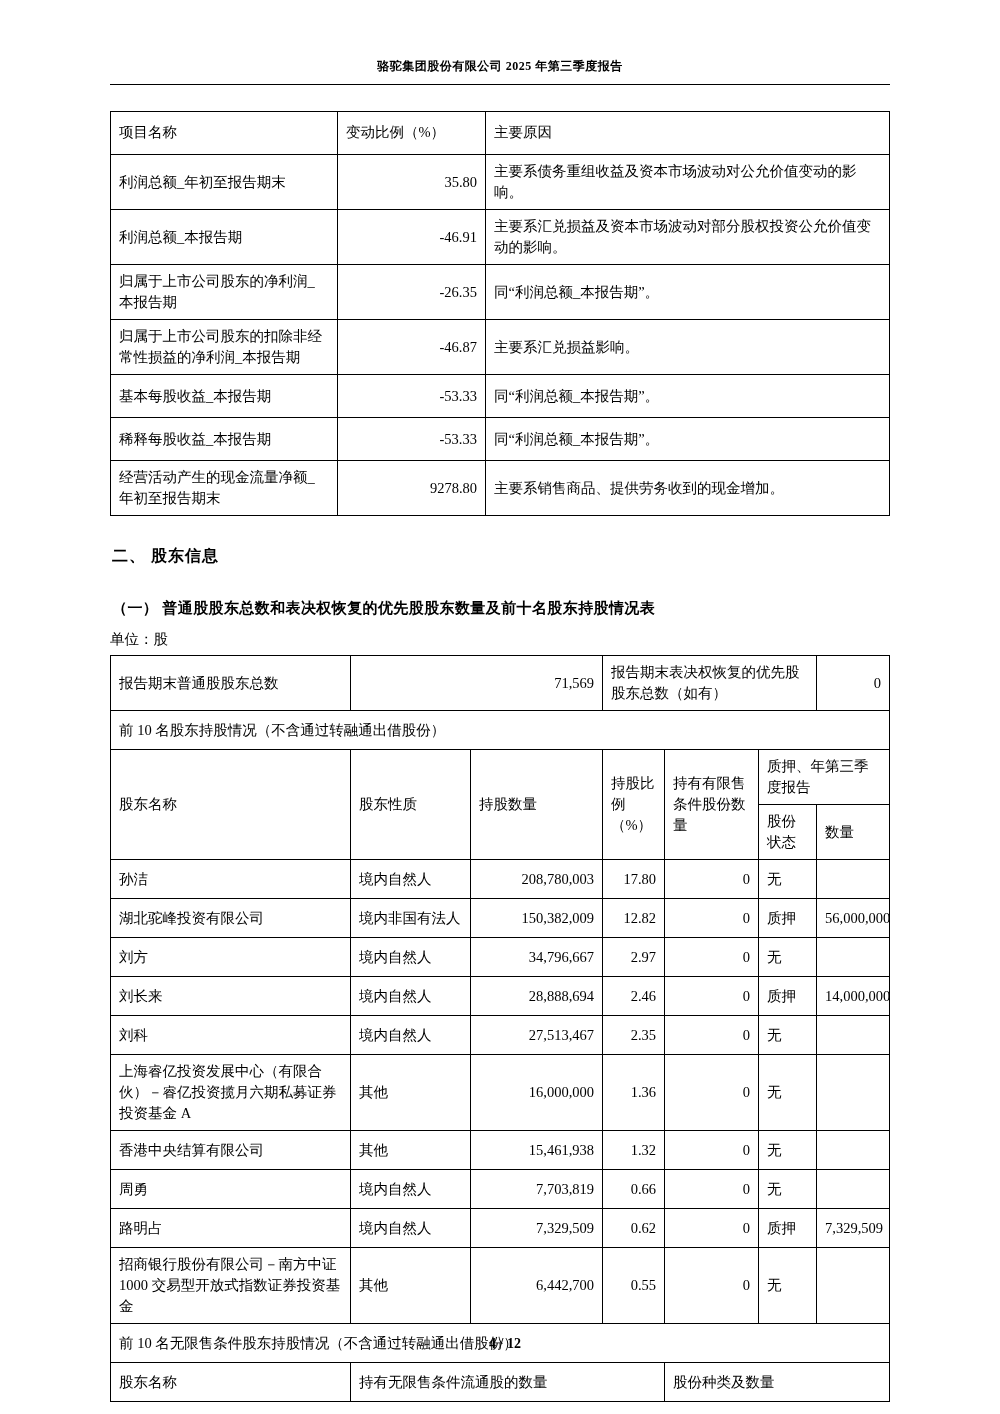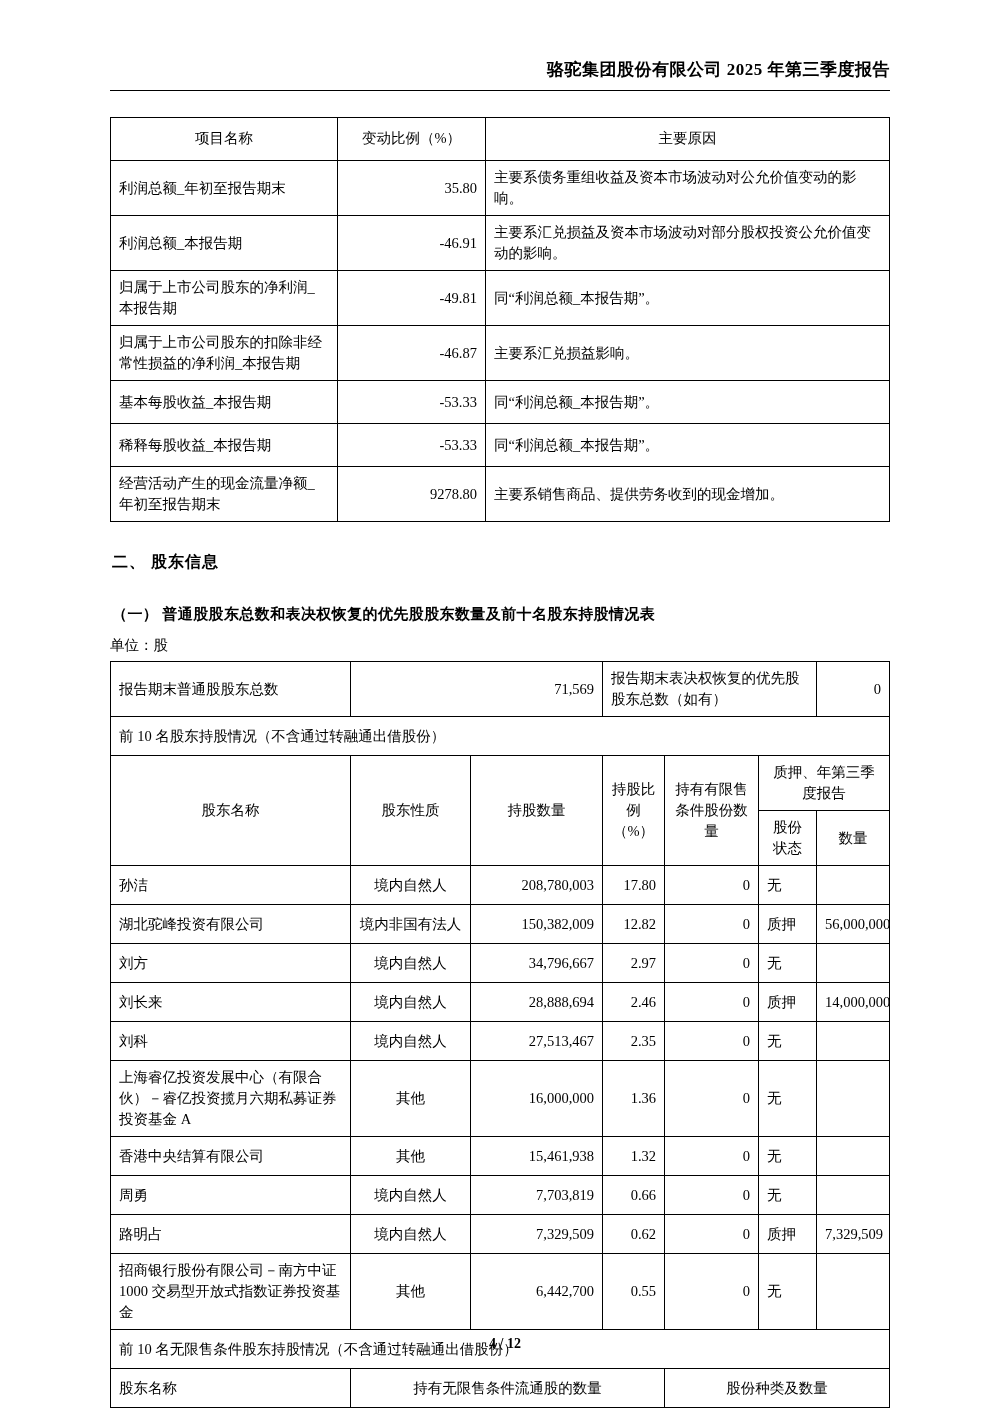--- a/index.html
+++ b/index.html
@@ -15,42 +15,42 @@
     position: relative;
   }
   .page {
     width: 1000px;
     height: 1414px;
     box-sizing: border-box;
     padding: 58px 110px 0 110px;
     position: relative;
   }
   .header {
-    text-align: right;
-    font-size: 17px;
+    text-align: center;
+    font-size: 12px;
     font-weight: bold;
     letter-spacing: 0.5px;
     padding-bottom: 9px;
     border-bottom: 1.4px solid #000;
     margin-bottom: 26px;
   }
   table {
     border-collapse: collapse;
     width: 100%;
     table-layout: fixed;
   }
   table.bordered td, table.bordered th {
     border: 1px solid #000;
     padding: 6px 8px;
     font-size: 14.5px;
     line-height: 1.45;
     vertical-align: middle;
     font-weight: normal;
   }
-  .c { text-align: center; }
+  .c { text-align: left; }
   .r { text-align: right; }
   .l { text-align: left; }
 
   
   .t-change td { height: 30px; }
   .t-change .col-name { width: 227px; }
   .t-change .col-pct { width: 148px; }
 
   .sec-title {
     font-size: 16px;
@@ -109,21 +109,21 @@
         <td class="r">35.80</td>
         <td class="l tight">主要系债务重组收益及资本市场波动对公允价值变动的影响。</td>
       </tr>
       <tr>
         <td class="l tight">利润总额_本报告期</td>
         <td class="r">-46.91</td>
         <td class="l tight">主要系汇兑损益及资本市场波动对部分股权投资公允价值变动的影响。</td>
       </tr>
       <tr>
         <td class="l tight">归属于上市公司股东的净利润_本报告期</td>
-        <td class="r">-49.81</td>
+        <td class="r">-26.35</td>
         <td class="l tight">同“利润总额_本报告期”。</td>
       </tr>
       <tr>
         <td class="l tight">归属于上市公司股东的扣除非经常性损益的净利润_本报告期</td>
         <td class="r">-46.87</td>
         <td class="l tight">主要系汇兑损益影响。</td>
       </tr>
       <tr>
         <td class="l tight">基本每股收益_本报告期</td>
         <td class="r">-53.33</td>

